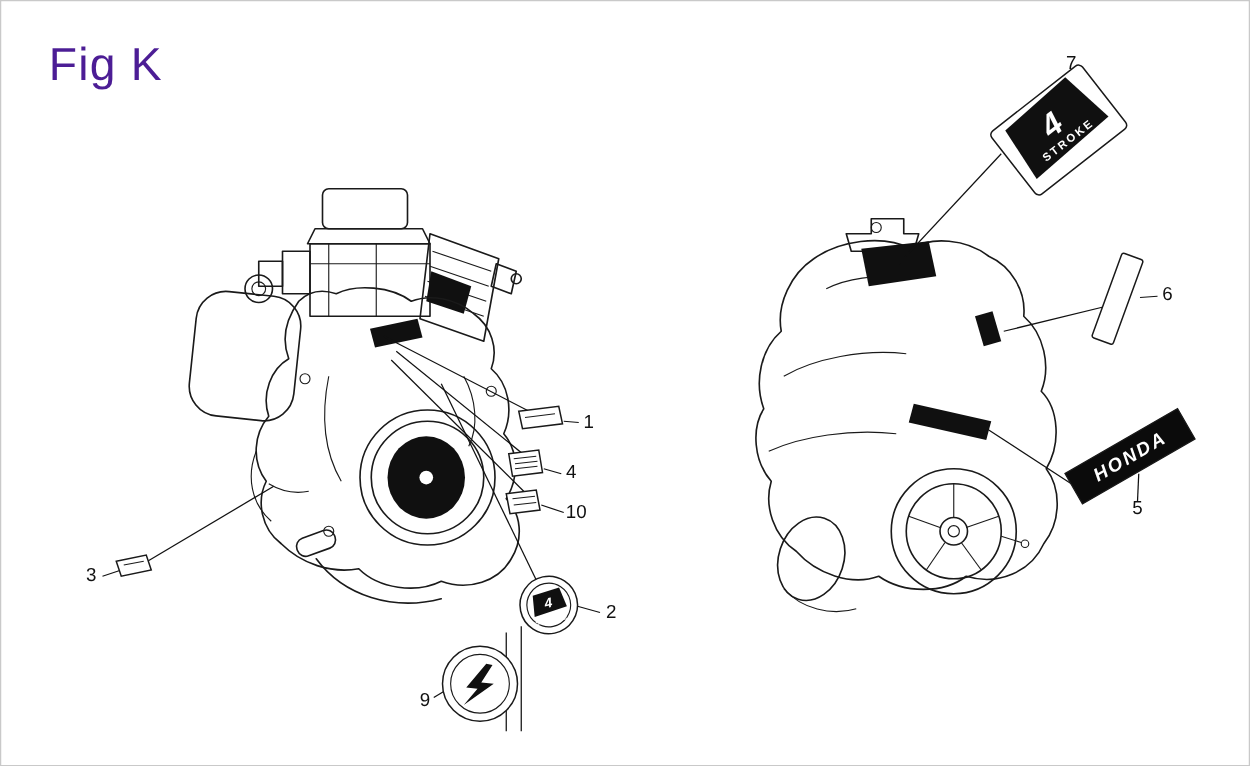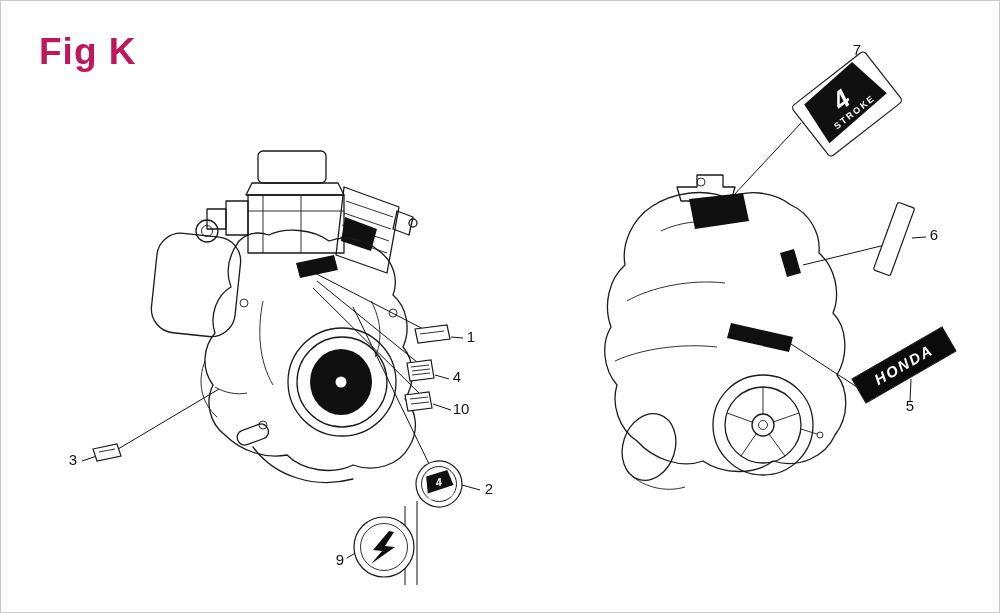--- a/index.html
+++ b/index.html
@@ -2,22 +2,22 @@
 <html><head>
 <meta charset="utf-8">
 <style>
   html,body{margin:0;padding:0;background:#fff;}
   .stage{
     position:relative;width:1000px;height:613px;background:#ffffff;
     border:1px solid #c9c9c9;box-sizing:border-box;overflow:hidden;
     font-family:"Liberation Sans",sans-serif;
   }
   .fig-title{
-    position:absolute;left:38px;top:30px;font-size:37px;font-weight:700;
-    color:#be185d;letter-spacing:1px;
+    position:absolute;left:38px;top:30px;font-size:37px;font-weight:400;
+    color:#4c1d95;letter-spacing:1px;
   }
   svg{position:absolute;left:0;top:0;}
   
   .ln{stroke:#1a1a1a;stroke-width:1.3;fill:none;stroke-linejoin:round;stroke-linecap:round;}
   .ln-thin{stroke:#1a1a1a;stroke-width:0.9;fill:none;}
   .blk{fill:#101010;stroke:none;}
   .wht{fill:#ffffff;stroke:#1a1a1a;stroke-width:1.2;}
   .leader{stroke:#111;stroke-width:1;fill:none;}
   .callout{font-size:15px;fill:#111;text-anchor:middle;font-family:"Liberation Sans",sans-serif;}
   .emblem-num{font-size:26px;font-weight:bold;font-style:italic;fill:#fff;text-anchor:middle;}

